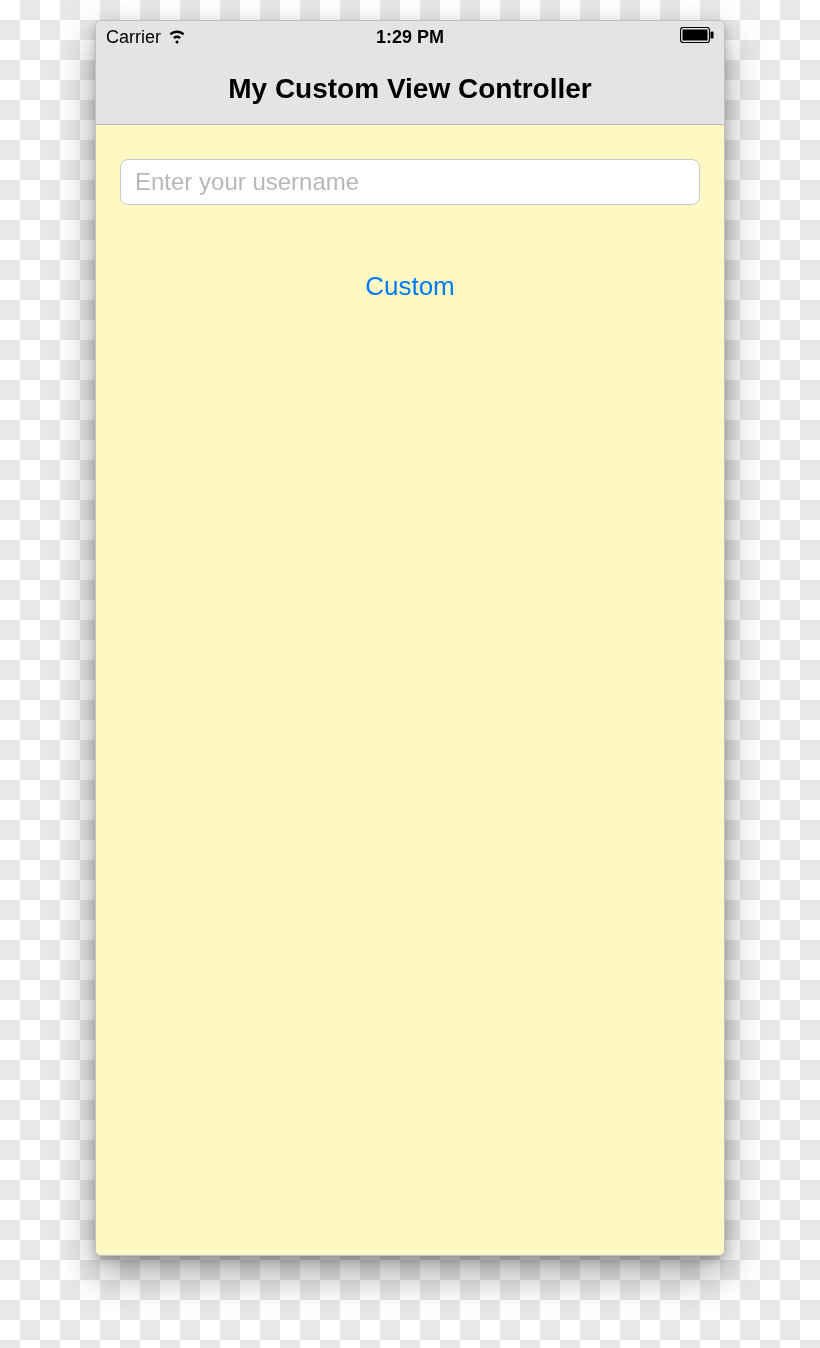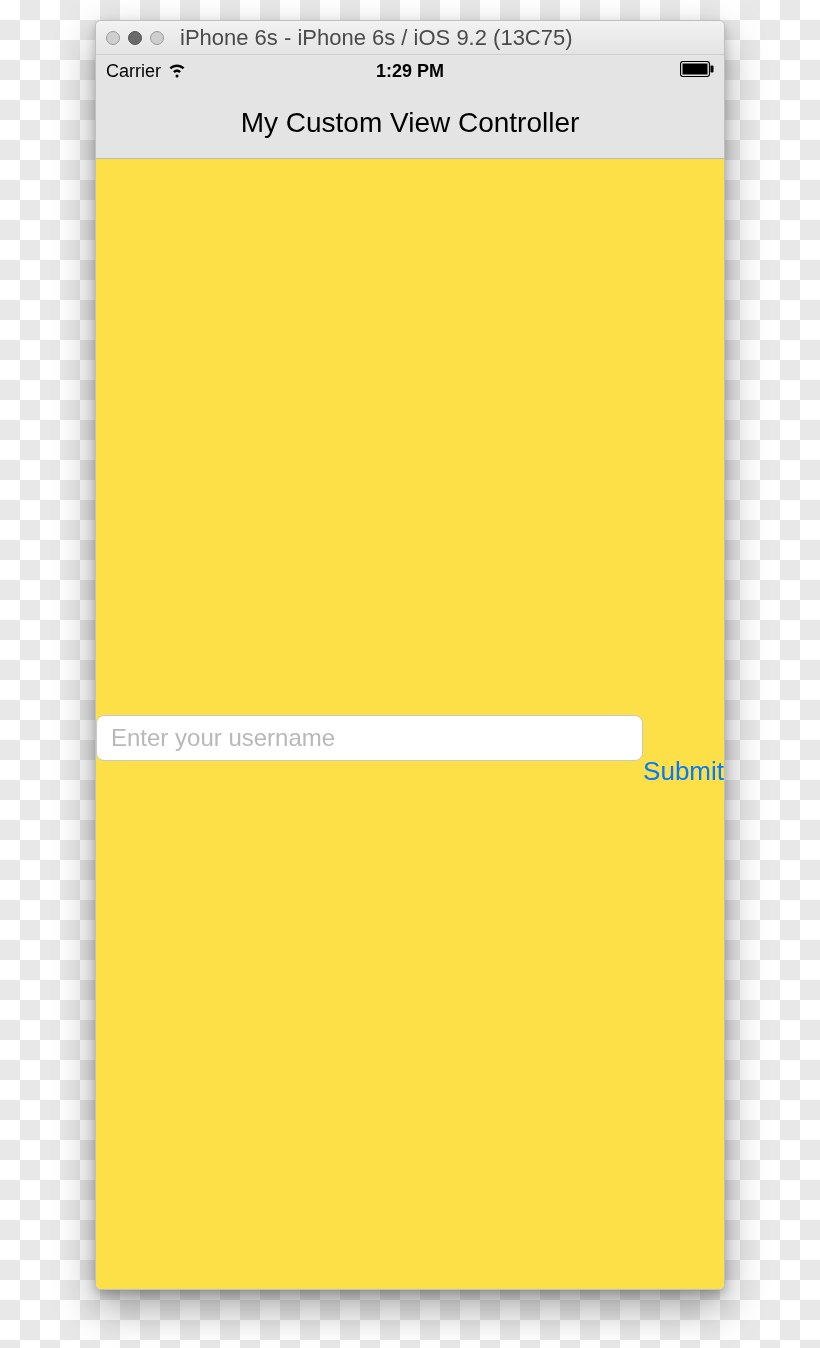--- a/index.html
+++ b/index.html
@@ -68,28 +68,29 @@
     .nav-bar {
       height: 72px;
       background: #e4e4e4;
       border-bottom: 1px solid #b8b8b8;
       display: flex;
       align-items: center;
       justify-content: center;
     }
     .nav-title {
       font-size: 28px;
-      font-weight: 400;
+      font-weight: 700;
       color: #000;
     }
     .content {
-      background: #fde047;
+      background: #fef9c3;
       height: 1130px;
       padding-top: 34px;
       display: flex;
+      flex-direction: column;
       align-items: center;
     }
     .text-field {
       width: 580px;
       height: 46px;
       background: #fff;
       border: 1px solid #c8c8c8;
       border-radius: 8px;
       margin-bottom: 6px;
       padding: 0 14px;
@@ -106,26 +107,20 @@
       font-size: 26px;
       font-weight: 400;
       cursor: pointer;
     }
   </style>
 </head>
 <body>
 
 <div class="simulator-window">
 
-  <div class="mac-titlebar">
-    <div class="traffic-dot"></div>
-    <div class="traffic-dot active"></div>
-    <div class="traffic-dot"></div>
-    <div class="mac-title">iPhone 6s - iPhone 6s / iOS 9.2 (13C75)</div>
-  </div>
 
   <div class="device-screen">
 
     <div class="status-bar">
       <div class="status-left">
         <span>Carrier</span>
         <span class="wifi-icon">
           <svg viewBox="0 0 24 24">
               <path fill="#000" d="M12 18.5a1.8 1.8 0 1 0 0 3.6 1.8 1.8 0 0 0 0-3.6zm-4.7-3.9l2.1 2.1c1.4-1.4 3.8-1.4 5.2 0l2.1-2.1c-2.6-2.6-6.8-2.6-9.4 0zM3 10.3l2.1 2.1c3.8-3.8 9.9-3.8 13.7 0l2.1-2.1C15.9 5.3 8.1 5.3 3 10.3z"></path>
             </svg>
@@ -142,17 +137,17 @@
         </span>
       </div>
     </div>
 
     <div class="nav-bar">
       <div class="nav-title">My Custom View Controller</div>
     </div>
 
     <div class="content">
       <input type="text" class="text-field" placeholder="Enter your username" style="">
-      <button class="submit-btn">Submit</button>
+      <button class="submit-btn">Custom</button>
     </div>
 
   </div>
 </div>
 
 </body></html>

